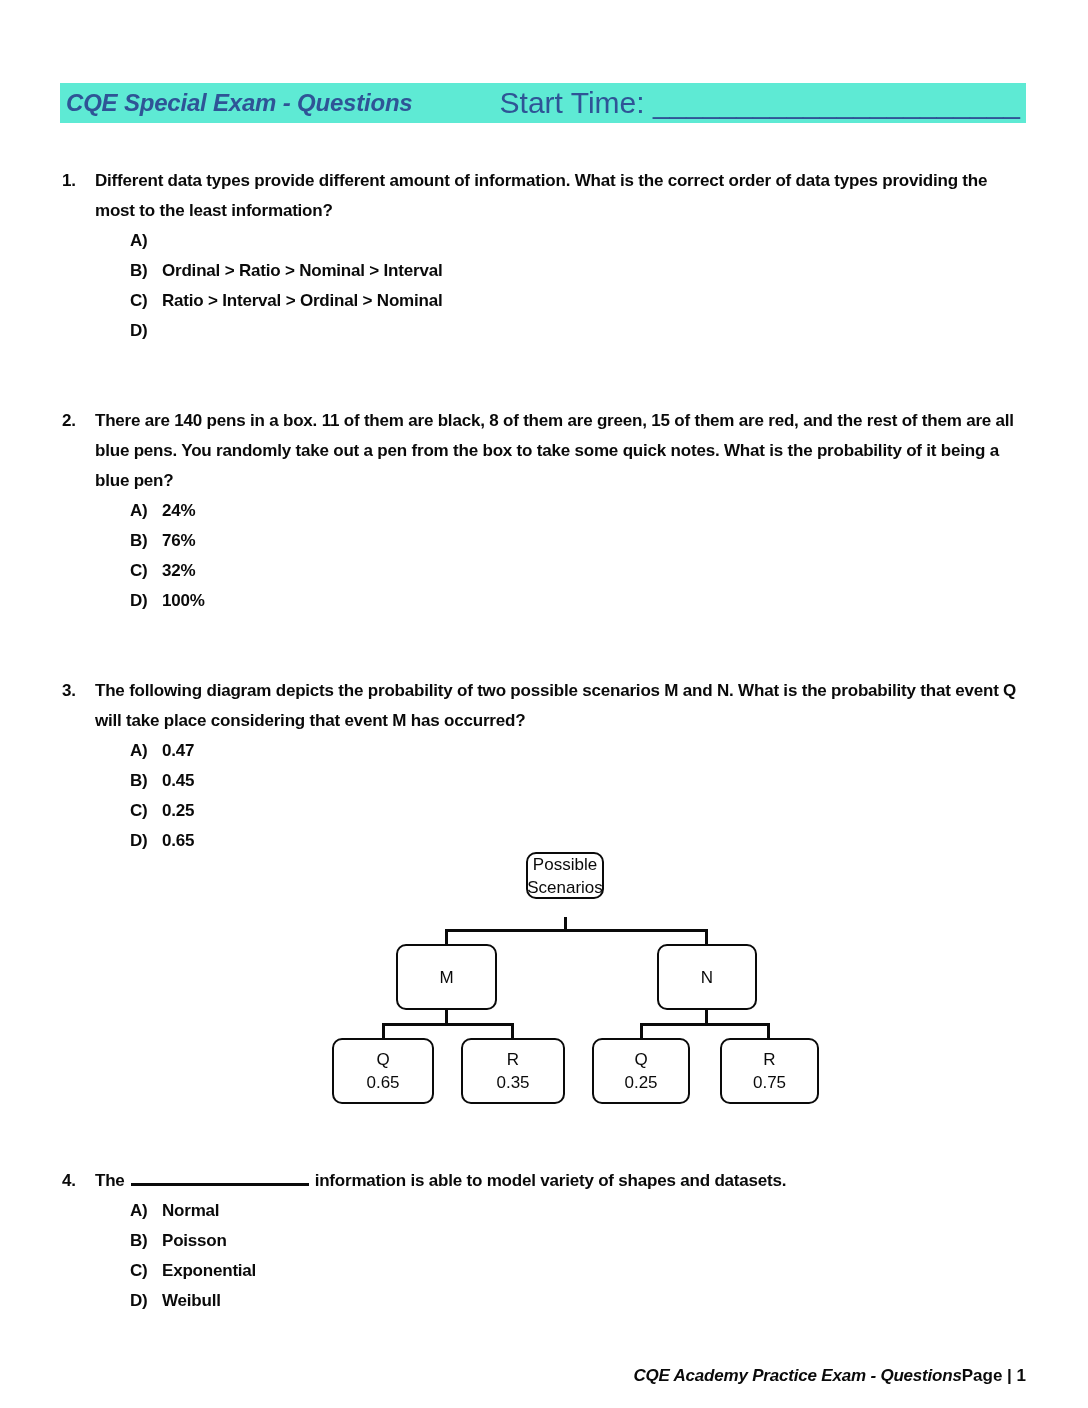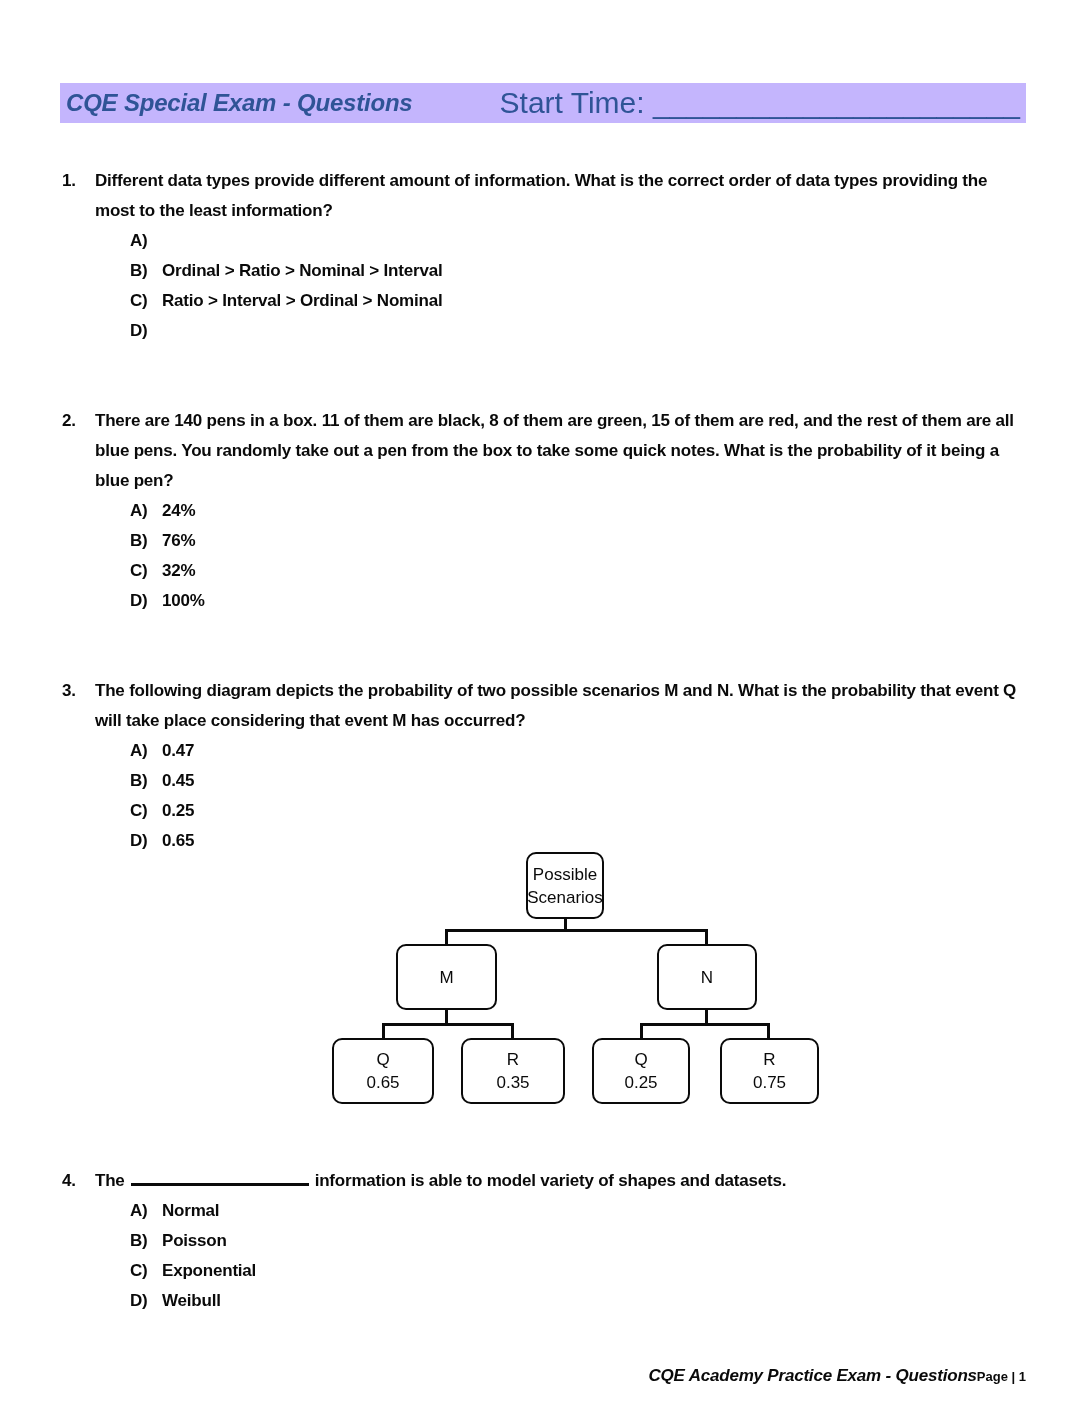--- a/index.html
+++ b/index.html
@@ -3,21 +3,21 @@
 <meta charset="utf-8">
 <style>
   html,body { margin:0; padding:0; background:#ffffff; }
   .page {
     position:relative; width:1088px; height:1408px; background:#ffffff;
     font-family:"Liberation Sans", sans-serif; color:#0a0a0a; overflow:hidden;
   }
   
   .header-bar {
     position:absolute; left:60px; top:83px; width:966px; height:40px;
-    background:#c4b5fd; display:flex; align-items:center; justify-content:space-between;
+    background:#5eead4; display:flex; align-items:center; justify-content:space-between;
     box-sizing:border-box; padding:0 6px 0 6px;
   }
   .header-title { font-size:24px; font-weight:700; font-style:italic; color:#2F5496; letter-spacing:-0.2px; }
   .start-time { font-size:30px; font-weight:400; color:#2F5496; white-space:nowrap; }
   .start-time .blankline { letter-spacing:0px; }
   
   .q { margin-left:62px; margin-right:58px; }
   .q-head { display:flex; font-weight:700; font-size:17px; line-height:30px; letter-spacing:-0.2px; }
   .q-num { width:33px; flex-shrink:0; }
   .q-text { flex:1; }
@@ -33,34 +33,34 @@
   }
   
   .diagram { position:relative; width:487px; height:252px; margin-left:332px; margin-top:-4px; }
   .tnode {
     position:absolute; box-sizing:border-box; background:#fff;
     border:2.5px solid #0a0a0a; border-radius:10px;
     display:flex; flex-direction:column; align-items:center; justify-content:center;
     font-size:17px; font-weight:400; line-height:23px; text-align:center;
   }
   .tline { position:absolute; background:#0a0a0a; }
-  .node-root { left:194px; top:0; width:78px; height:67px; padding:2px; }
+  .node-root { left:194px; top:0; width:78px; height:47px; padding:2px; }
   .node-m { left:64px; top:92px; width:101px; height:66px; }
   .node-n { left:325px; top:92px; width:100px; height:66px; }
   .leaf-q1 { left:0px;   top:186px; width:102px; height:66px; }
   .leaf-r1 { left:129px; top:186px; width:104px; height:66px; }
   .leaf-q2 { left:260px; top:186px; width:98px;  height:66px; }
   .leaf-r2 { left:388px; top:186px; width:99px;  height:66px; }
   
   .footer {
     position:absolute; left:62px; right:62px; top:1366px;
     display:flex; justify-content:flex-end; align-items:baseline;
   }
   .footer-left { font-size:17px; font-weight:700; font-style:italic; letter-spacing:-0.2px; }
-  .footer-right { font-size:13px; font-weight:700; }
+  .footer-right { font-size:17px; font-weight:700; }
 </style>
 </head>
 <body>
 
 <div class="page">
 
   <div class="header-bar">
     <span class="header-title">CQE Special Exam - Questions</span>
     <span class="start-time">
       <span>Start Time:</span>

